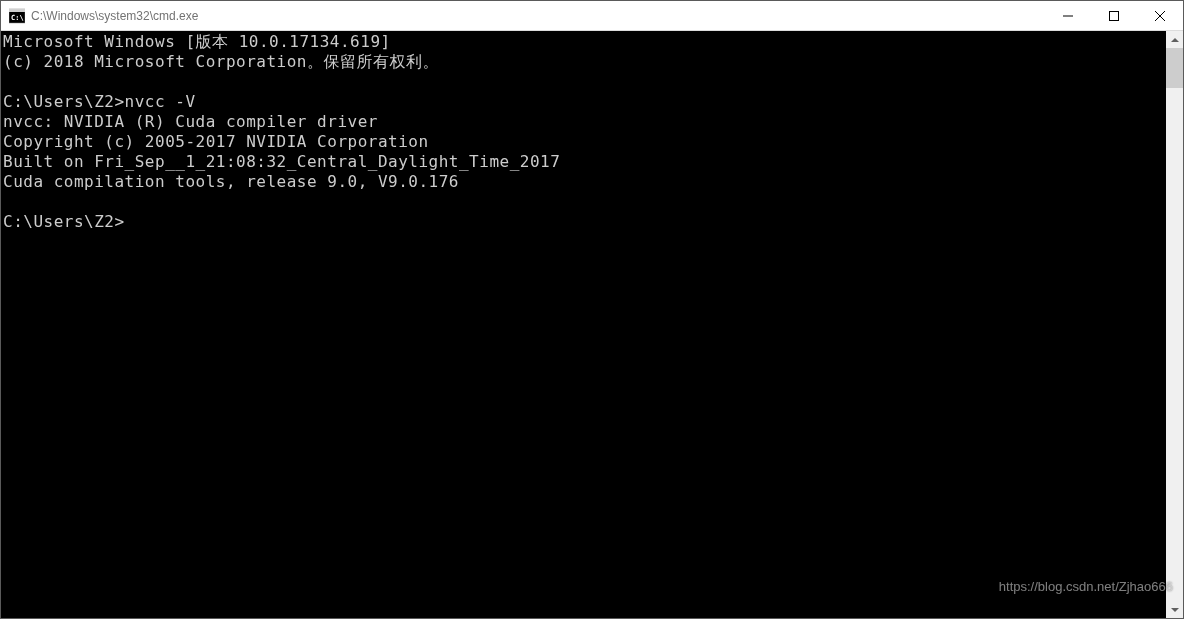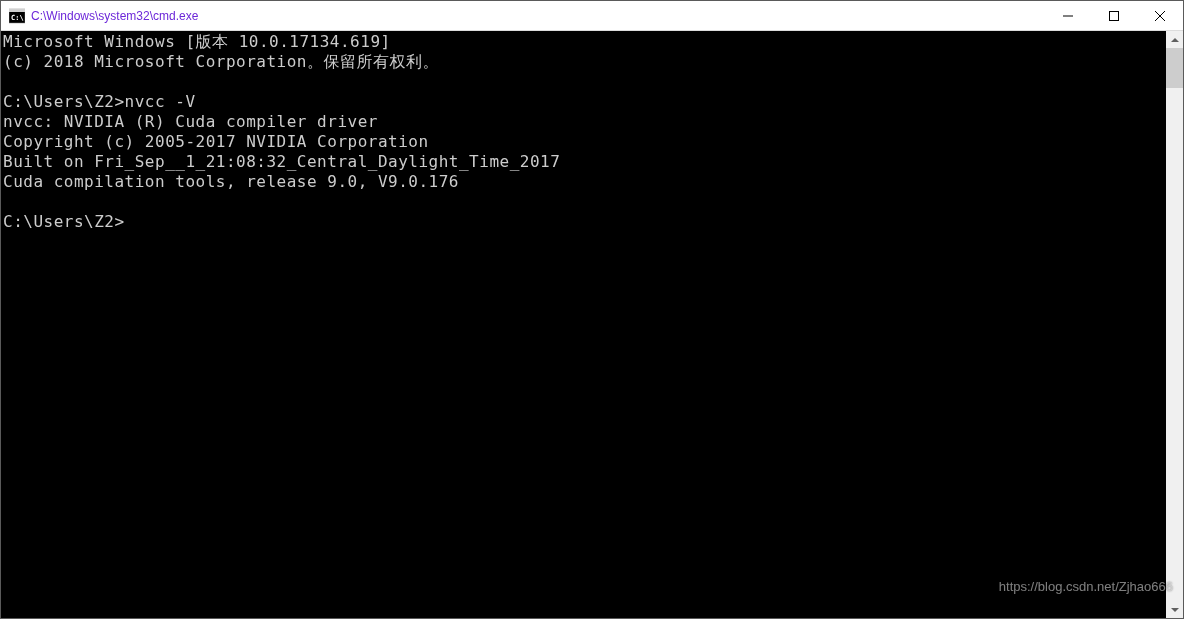--- a/index.html
+++ b/index.html
@@ -40,21 +40,21 @@
     align-items: center;
     justify-content: center;
   }
   .titlebar-icon svg {
     width: 16px;
     height: 16px;
   }
   .titlebar-text {
     flex: 1;
     font-size: 12px;
-    color: #6d28d9;
+    color: #737373;
     white-space: nowrap;
     overflow: hidden;
   }
   .win-controls {
     display: flex;
     height: 100%;
   }
   .win-btn {
     width: 46px;
     height: 29px;

